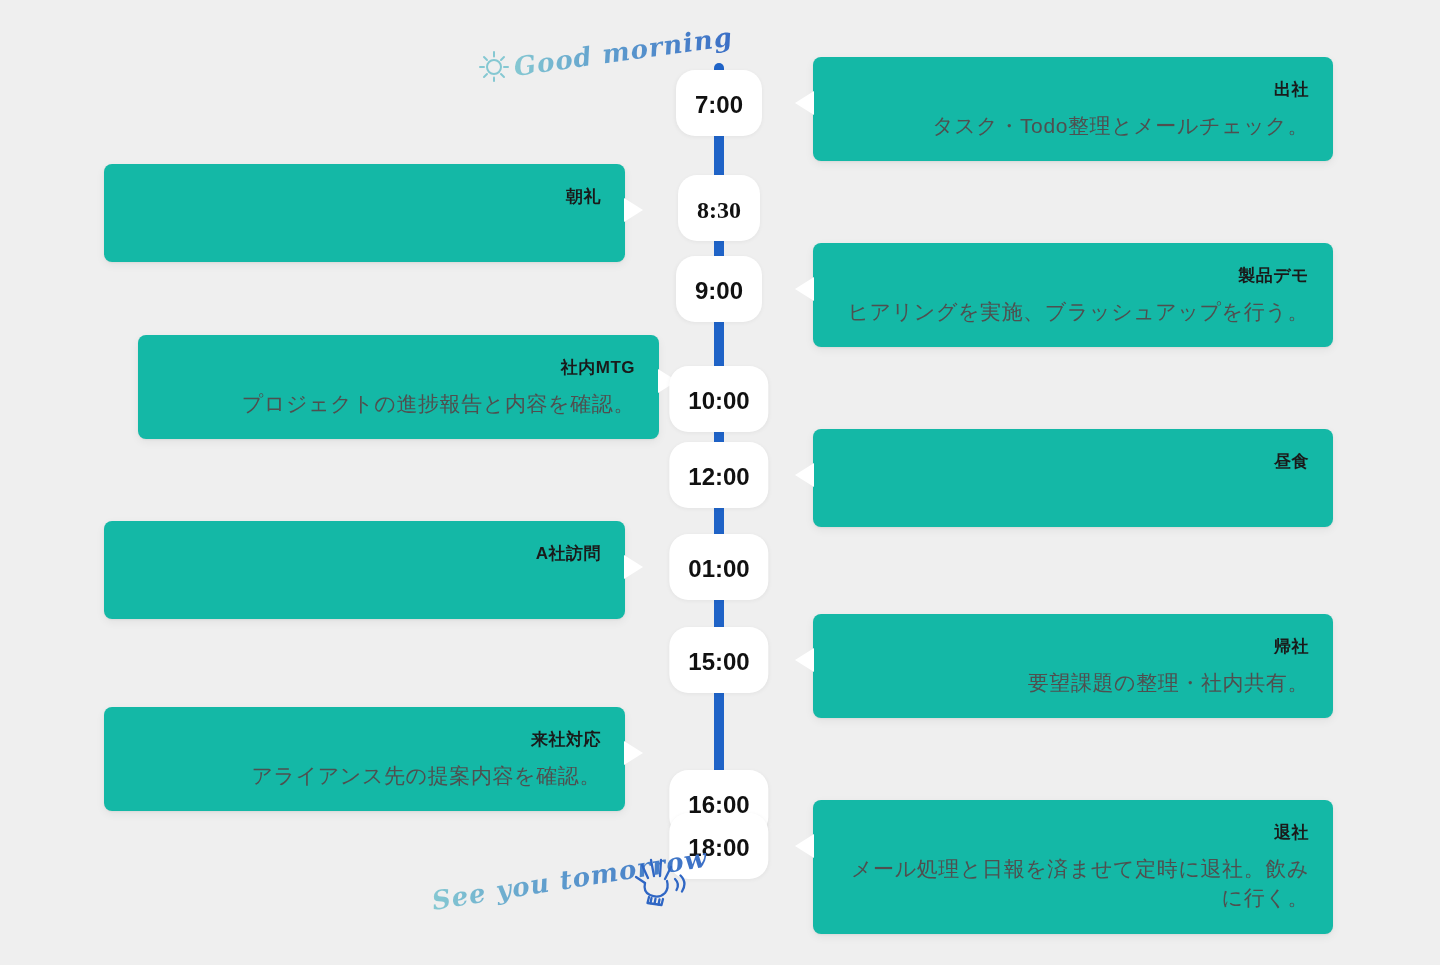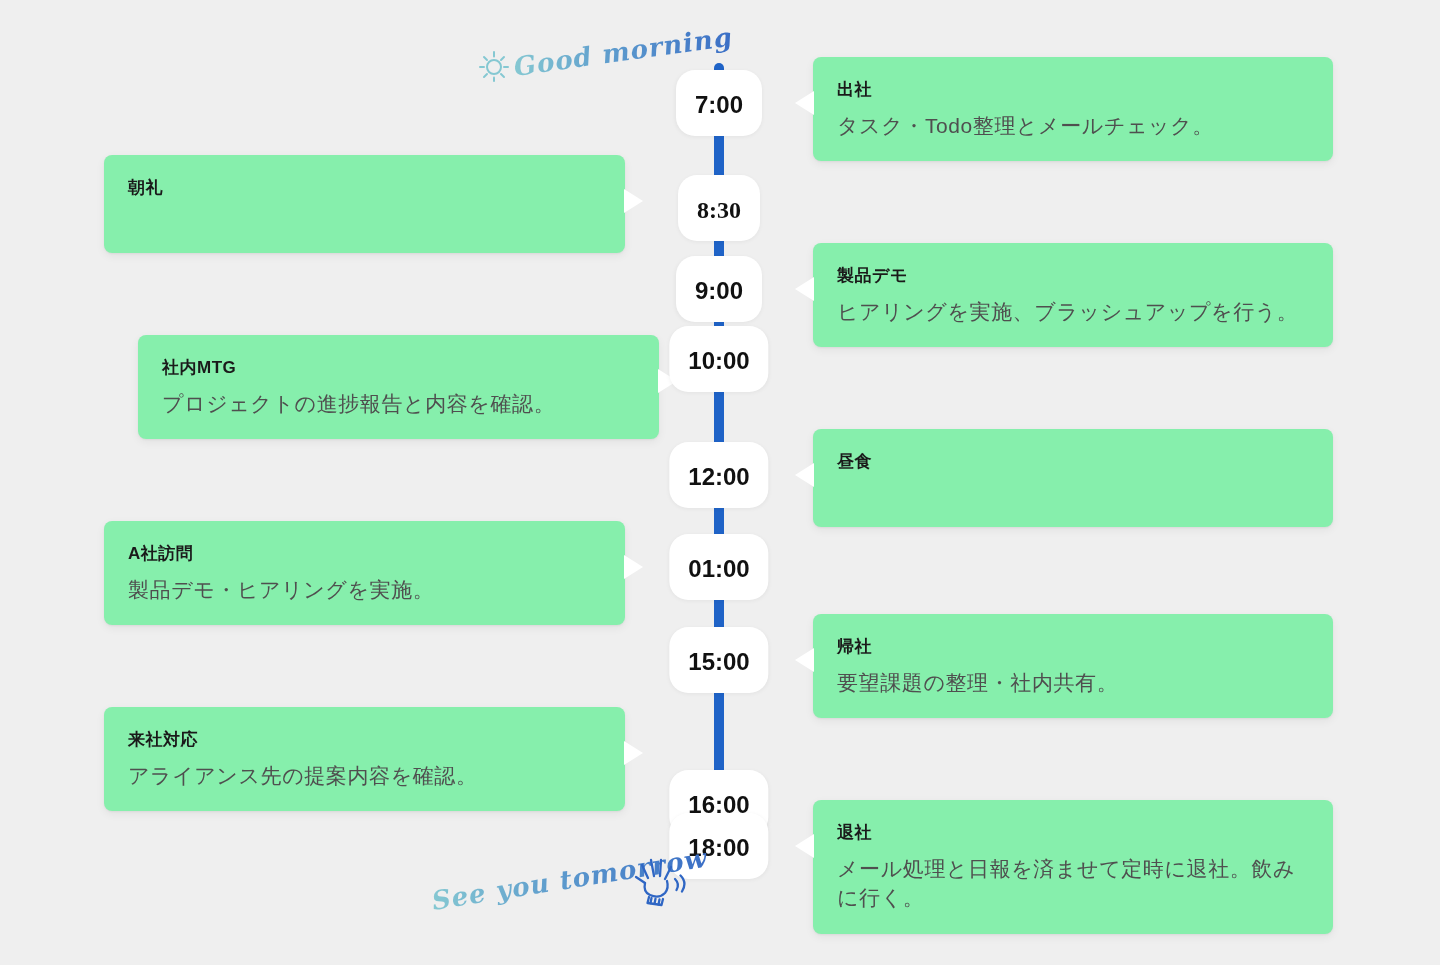--- a/index.html
+++ b/index.html
@@ -13,23 +13,24 @@
     background:#1f63c7;border-radius:5px;z-index:1;
   }
   .time-badge{
     position:absolute;left:719px;transform:translate(-50%,-50%);
     background:#ffffff;height:34px;line-height:38px;padding:16px 19px;
     border-radius:19px;font-size:24px;font-weight:700;color:#111;
     white-space:nowrap;z-index:3;box-shadow:0 1px 4px rgba(0,0,0,.05);
   }
   
   .card{
-    position:absolute;background:#86efac;border-radius:8px;min-height:98px;
+    position:absolute;background:#14b8a6;border-radius:8px;min-height:98px;
     box-sizing:border-box;padding:21px 24px;z-index:2;
     box-shadow:0 3px 10px rgba(0,0,0,.06),0 1px 2px rgba(0,0,0,.05);
+    text-align:right;
   }
   .card.left{left:104px;width:521px;}
   .card.right{left:813px;width:520px;}
   .card .arrow{
     position:absolute;top:34px;width:0;height:0;
     border-top:12px solid transparent;border-bottom:12px solid transparent;
   }
   .card.left .arrow{right:-18px;border-left:19px solid #fff;}
   .card.right .arrow{left:-18px;border-right:19px solid #fff;}
   .card-title{
@@ -76,46 +77,45 @@
 
   <div>
     <div class="tl-line"></div>
   <div class="time-badge" style="top: 103px;">7:00</div>
       <div class="card right" style="top: 57px;">
         <span class="arrow"></span>
         <h3 class="card-title">出社</h3>
         <p class="card-desc">タスク・Todo整理とメールチェック。</p>
       </div>
       <div class="time-badge" style="top: 208px; font-family: Liberation Serif, serif;">8:30</div>
-      <div class="card left" style="top: 155px; padding-left: 24px;">
+      <div class="card left" style="top: 164px; padding-left: 24px;">
         <span class="arrow"></span>
         <h3 class="card-title">朝礼</h3>
       </div>
       <div class="time-badge" style="top: 289px;">9:00</div>
       <div class="card right" style="top: 243px;">
         <span class="arrow"></span>
         <h3 class="card-title">製品デモ</h3>
         <p class="card-desc">ヒアリングを実施、ブラッシュアップを行う。</p>
       </div>
-      <div class="time-badge" style="top: 359px;">10:00</div>
+      <div class="time-badge" style="top: 399px;">10:00</div>
       <div class="card left" style="top: 335px; margin-left: 34px;">
         <span class="arrow"></span>
         <h3 class="card-title">社内MTG</h3>
         <p class="card-desc">プロジェクトの進捗報告と内容を確認。</p>
       </div>
       <div class="time-badge" style="top: 475px;">12:00</div>
       <div class="card right" style="top: 429px;">
         <span class="arrow"></span>
         <h3 class="card-title">昼食</h3>
       </div>
       <div class="time-badge" style="top: 567px;">01:00</div>
       <div class="card left" style="top: 521px;">
         <span class="arrow"></span>
         <h3 class="card-title">A社訪問</h3>
-        <p class="card-desc">製品デモ・ヒアリングを実施。</p>
       </div>
       <div class="time-badge" style="top: 660px;">15:00</div>
       <div class="card right" style="top: 614px;">
         <span class="arrow"></span>
         <h3 class="card-title">帰社</h3>
         <p class="card-desc">要望課題の整理・社内共有。</p>
       </div>
       <div class="time-badge" style="top: 779px; margin-top: 24px;">16:00</div>
       <div class="card left" style="top: 707px;">
         <span class="arrow"></span>

